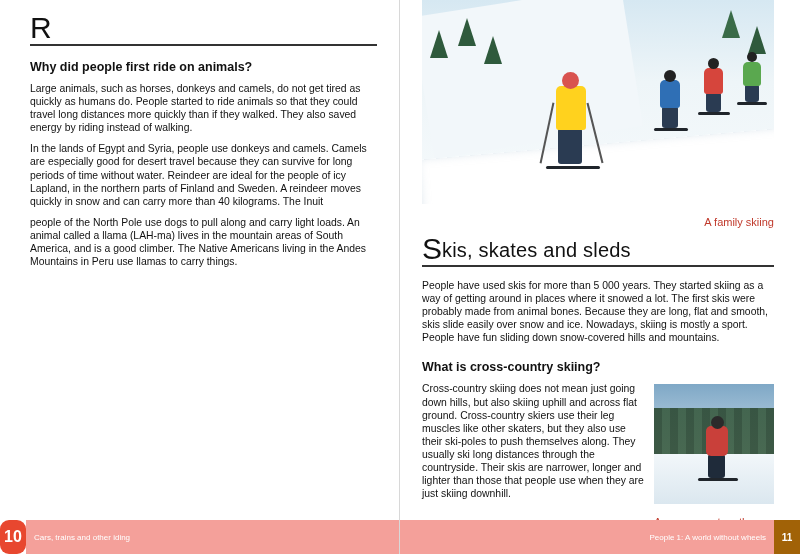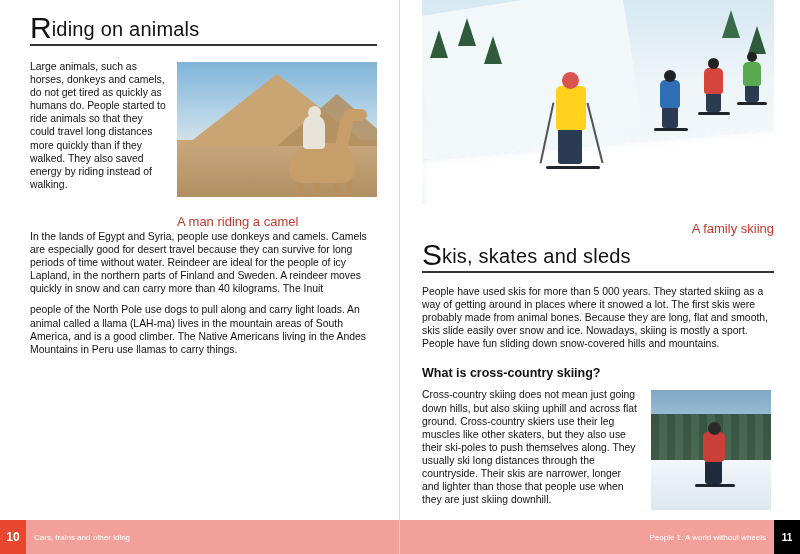--- a/index.html
+++ b/index.html
@@ -71,23 +71,23 @@
     line-height: 15px;
   }
   p.body {
     font-size: 10.4px;
     line-height: 13.1px;
     color: #111;
     margin: 0 0 8px 0;
     text-align: left;
   }
   .caption {
-    font-size: 13px;
+    font-size: 11px;
     color: #c0392b;
-    margin-top: 20px;
+    margin-top: 14px;
     line-height: 9px;
   }
   .caption.right-align { text-align: right; }
 
   
   .figure { margin: 0; }
   .photo {
     position: relative;
     overflow: hidden;
     background: #cfd6da;
@@ -110,25 +110,26 @@
     bottom: 0;
     width: 400px;
     height: 34px;
     display: flex;
     align-items: stretch;
   }
   .footer.left-foot .pagenum {
     width: 26px;
     background: #e8472f;
     color: #fff;
-    font-size: 12px;
+    font-size: 16px;
     font-weight: bold;
     display: flex;
     align-items: center;
     justify-content: center;
+    border-radius: 9px;
   }
   .footer.left-foot .ftext {
     flex: 1;
     background: #f4a09a;
     color: #ffffff;
     font-size: 8px;
     display: flex;
     align-items: center;
     padding-left: 8px;
   }
@@ -137,21 +138,21 @@
     background: #f4a09a;
     color: #ffffff;
     font-size: 8px;
     display: flex;
     align-items: center;
     justify-content: flex-end;
     padding-right: 8px;
   }
   .footer.right-foot .pagenum {
     width: 26px;
-    background: #000000;
+    background: #a16207;
     color: #fff;
     font-size: 10px;
     font-weight: bold;
     display: flex;
     align-items: center;
     justify-content: center;
   }
 
   
   .camel-photo { width: 200px; height: 135px; }
@@ -364,43 +365,25 @@
 </head>
 <body>
 
 <div class="spread">
 
   <div class="page left">
     <div class="page-inner">
 
       <div class="chapter-head">
         <span class="dropcap">R</span>
-        <span class="rest">iding on animals</span>
       </div>
 
+      <h2 class="q-head">Why did people first ride on animals?</h2>
 
       <div class="clearfix">
-        <figure class="figure float-right">
-          <div class="photo camel-photo">
-            <div class="sky"></div>
-            <div class="ground"></div>
-            <div class="layer pyramid"></div>
-            <div class="layer pyramid2"></div>
-            <div class="layer leg l1"></div>
-            <div class="layer leg l2"></div>
-            <div class="layer leg l3"></div>
-            <div class="layer leg l4"></div>
-            <div class="layer camelbody"></div>
-            <div class="layer camelneck"></div>
-            <div class="layer camelhead"></div>
-            <div class="layer rider"></div>
-            <div class="layer riderhead"></div>
-          </div>
-          <figcaption class="caption">A man riding a camel</figcaption>
-        </figure>
 
         <p class="body">Large animals, such as horses, donkeys and camels, do not get tired as quickly as humans do. People started to ride animals so that they could travel long distances more quickly than if they walked. They also saved energy by riding instead of walking.</p>
       </div>
 
 
       <p class="body">In the lands of Egypt and Syria, people use donkeys and camels. Camels are especially good for desert travel because they can survive for long periods of time without water. Reindeer are ideal for the people of icy Lapland, in the northern parts of Finland and Sweden. A reindeer moves quickly in snow and can carry more than 40 kilograms. The Inuit</p>
 
       <div class="clearfix">
 
         <p class="body">people of the North Pole use dogs to pull along and carry light loads. An animal called a llama (LAH-ma) lives in the mountain areas of South America, and is a good climber. The Native Americans living in the Andes Mountains in Peru use llamas to carry things.</p>

